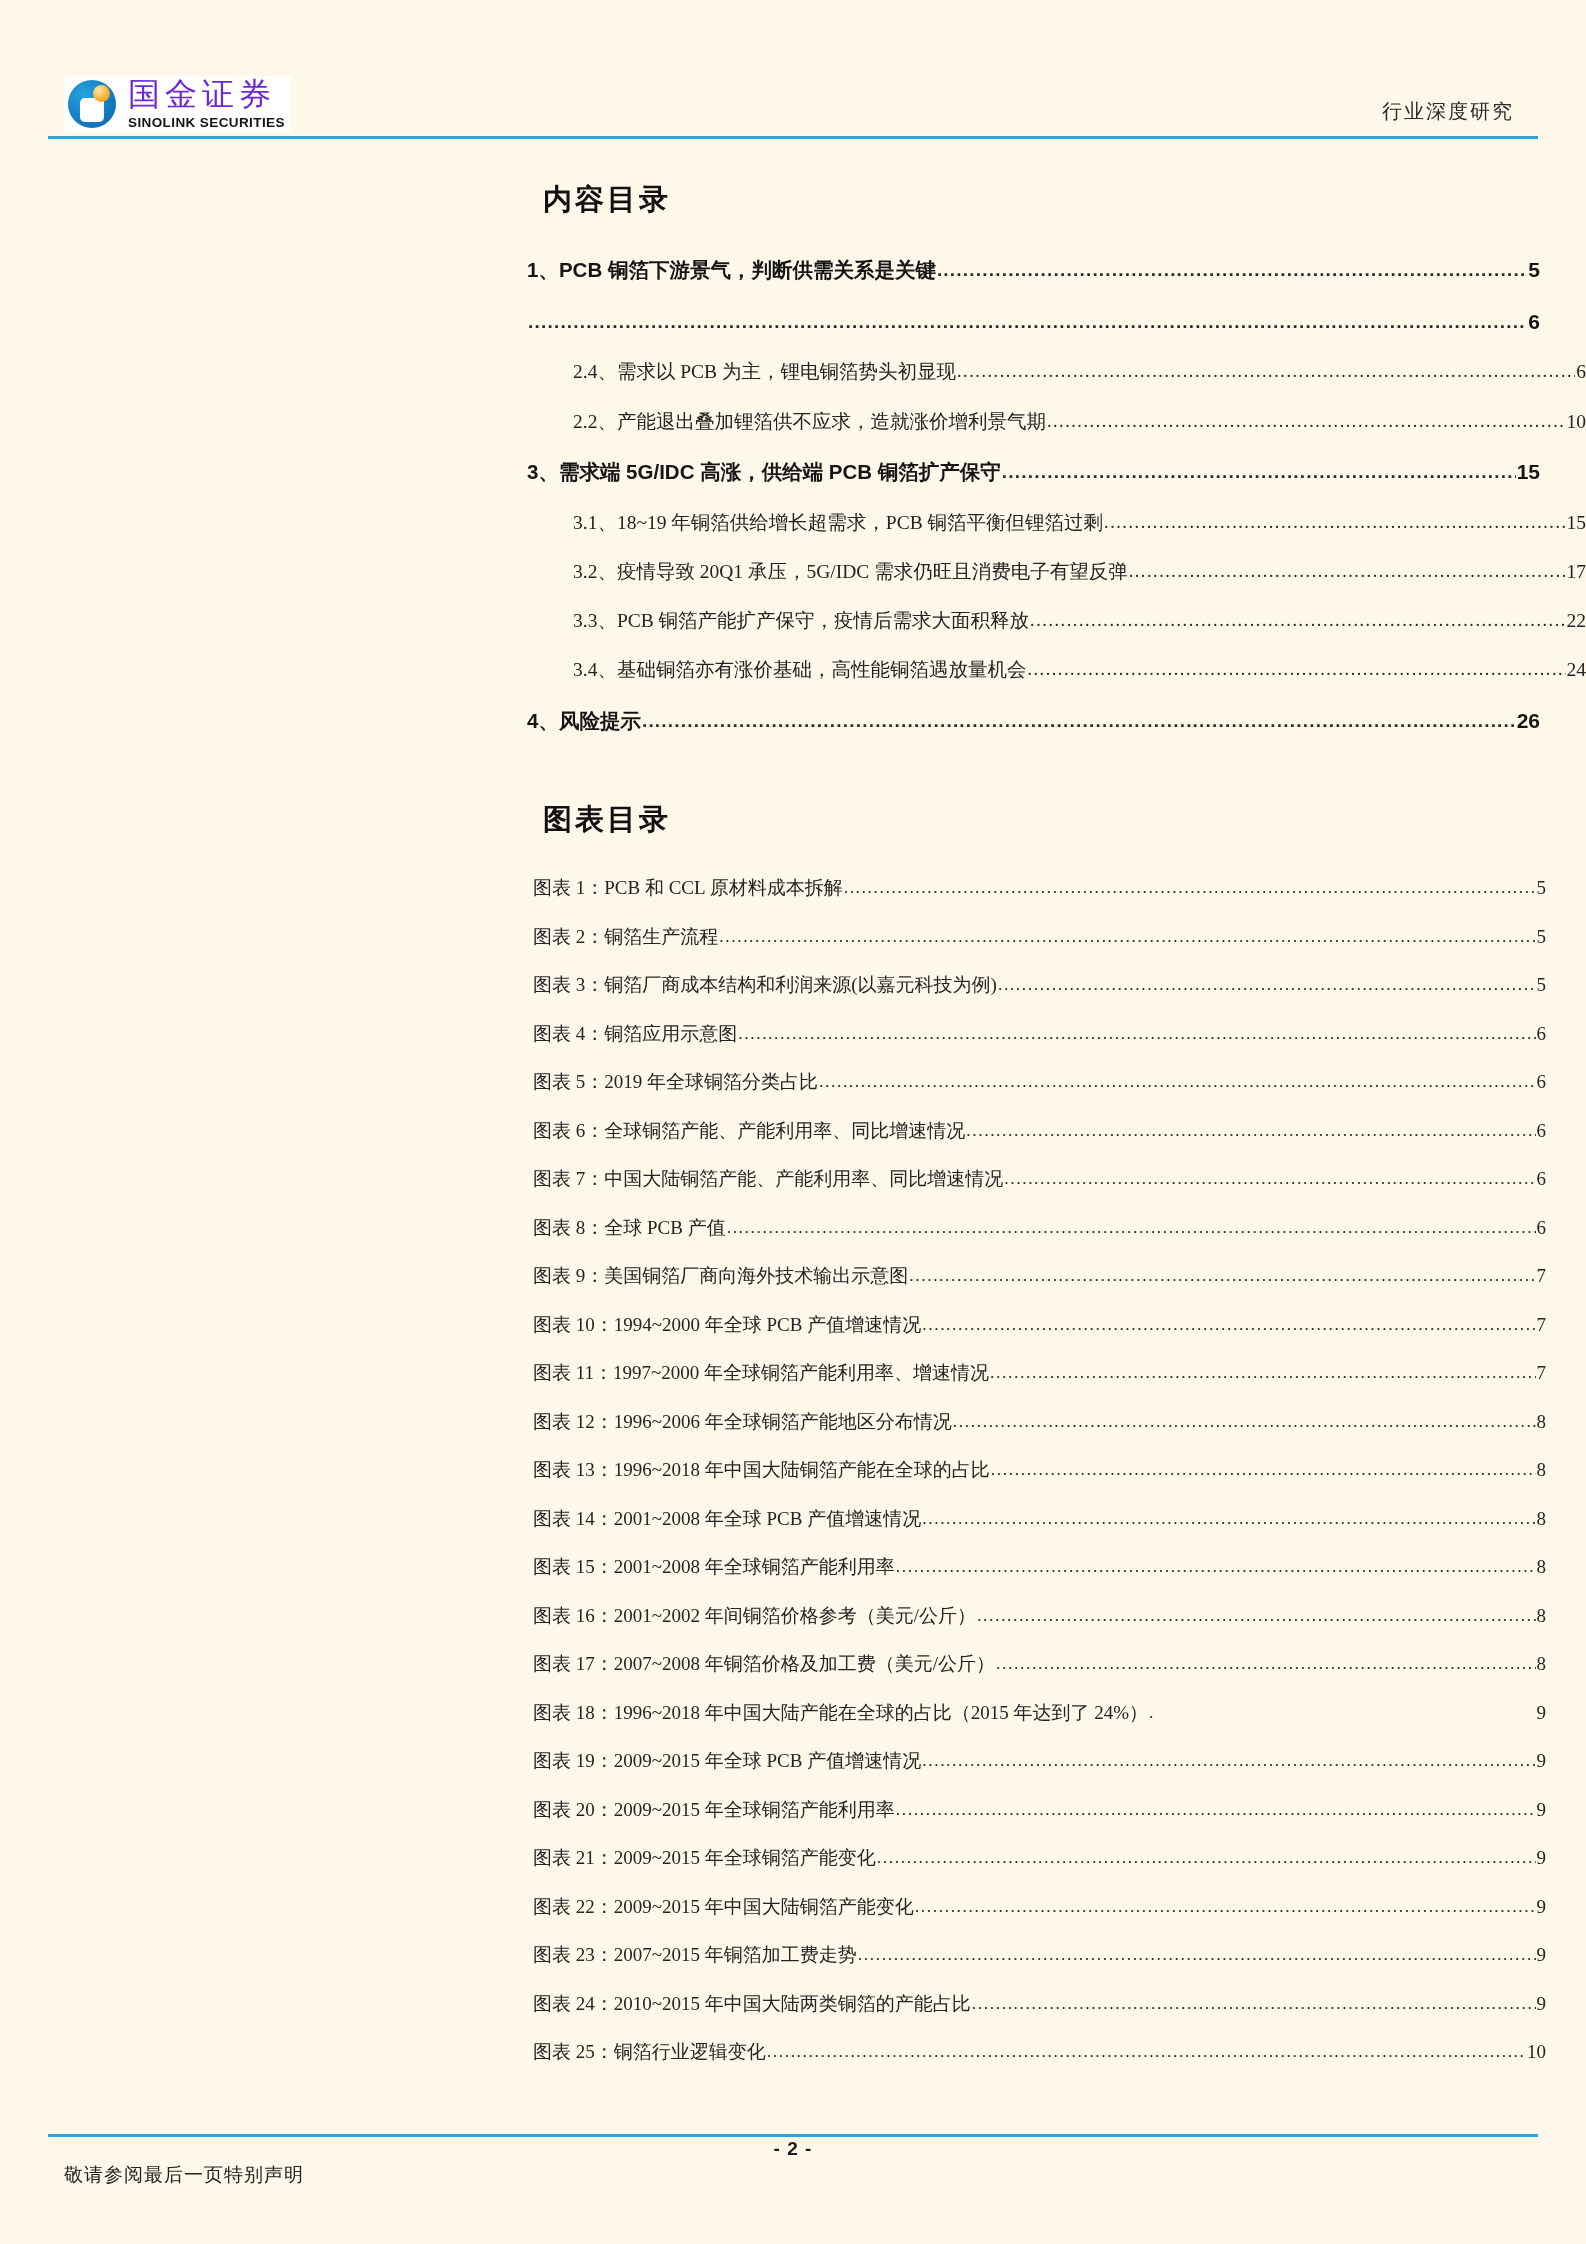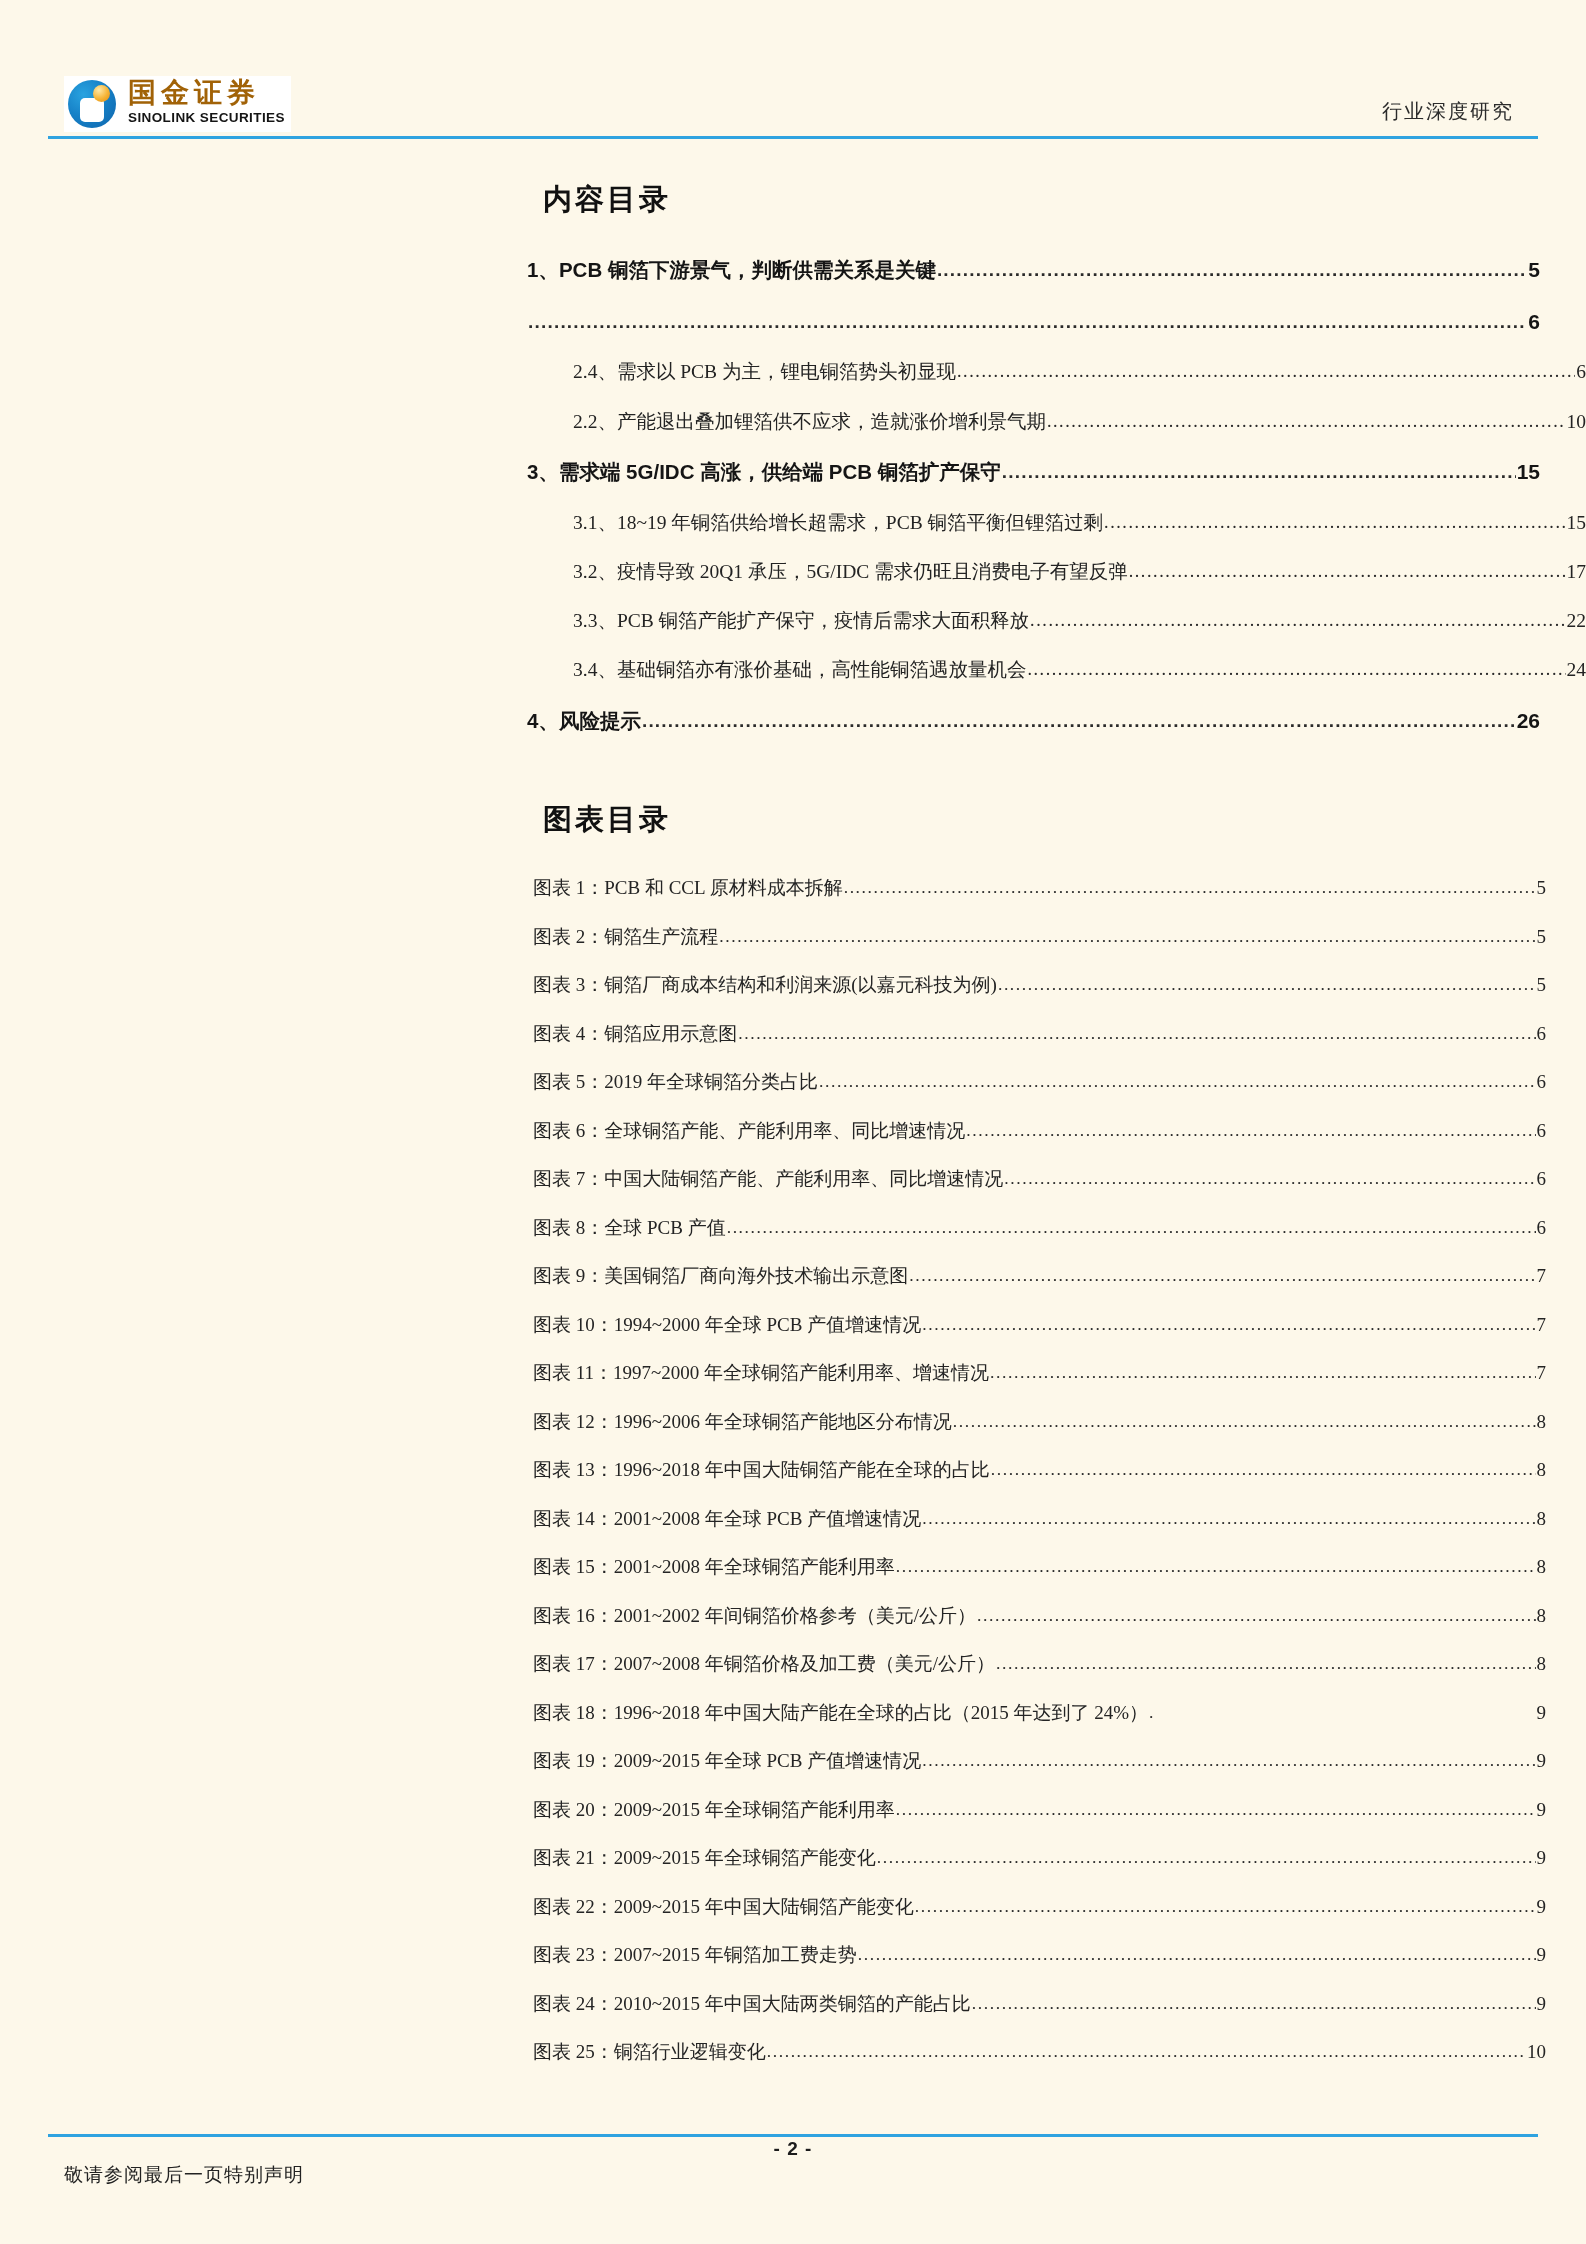--- a/index.html
+++ b/index.html
@@ -69,25 +69,25 @@
     border-radius: 50%;
     background: radial-gradient(circle at 35% 30%, #ffe9a8 0%, #f6b334 55%, #e08a10 100%);
   }
   .brand-text {
     display: flex;
     flex-direction: column;
     justify-content: center;
   }
   .brand-cn {
     font-family: "Liberation Sans", "DejaVu Sans", sans-serif;
-    font-weight: bold;
-    font-size: 28px;
+    font-weight: normal;
+    font-size: 32px;
     letter-spacing: 5px;
     line-height: 1.05;
-    color: #a16207;
+    color: #6d28d9;
   }
   .brand-en {
     font-family: "Liberation Sans", "DejaVu Sans", sans-serif;
     font-weight: bold;
     font-size: 13.5px;
     letter-spacing: 0.4px;
     color: #141414;
     margin-top: 3px;
     text-align: center;
   }

